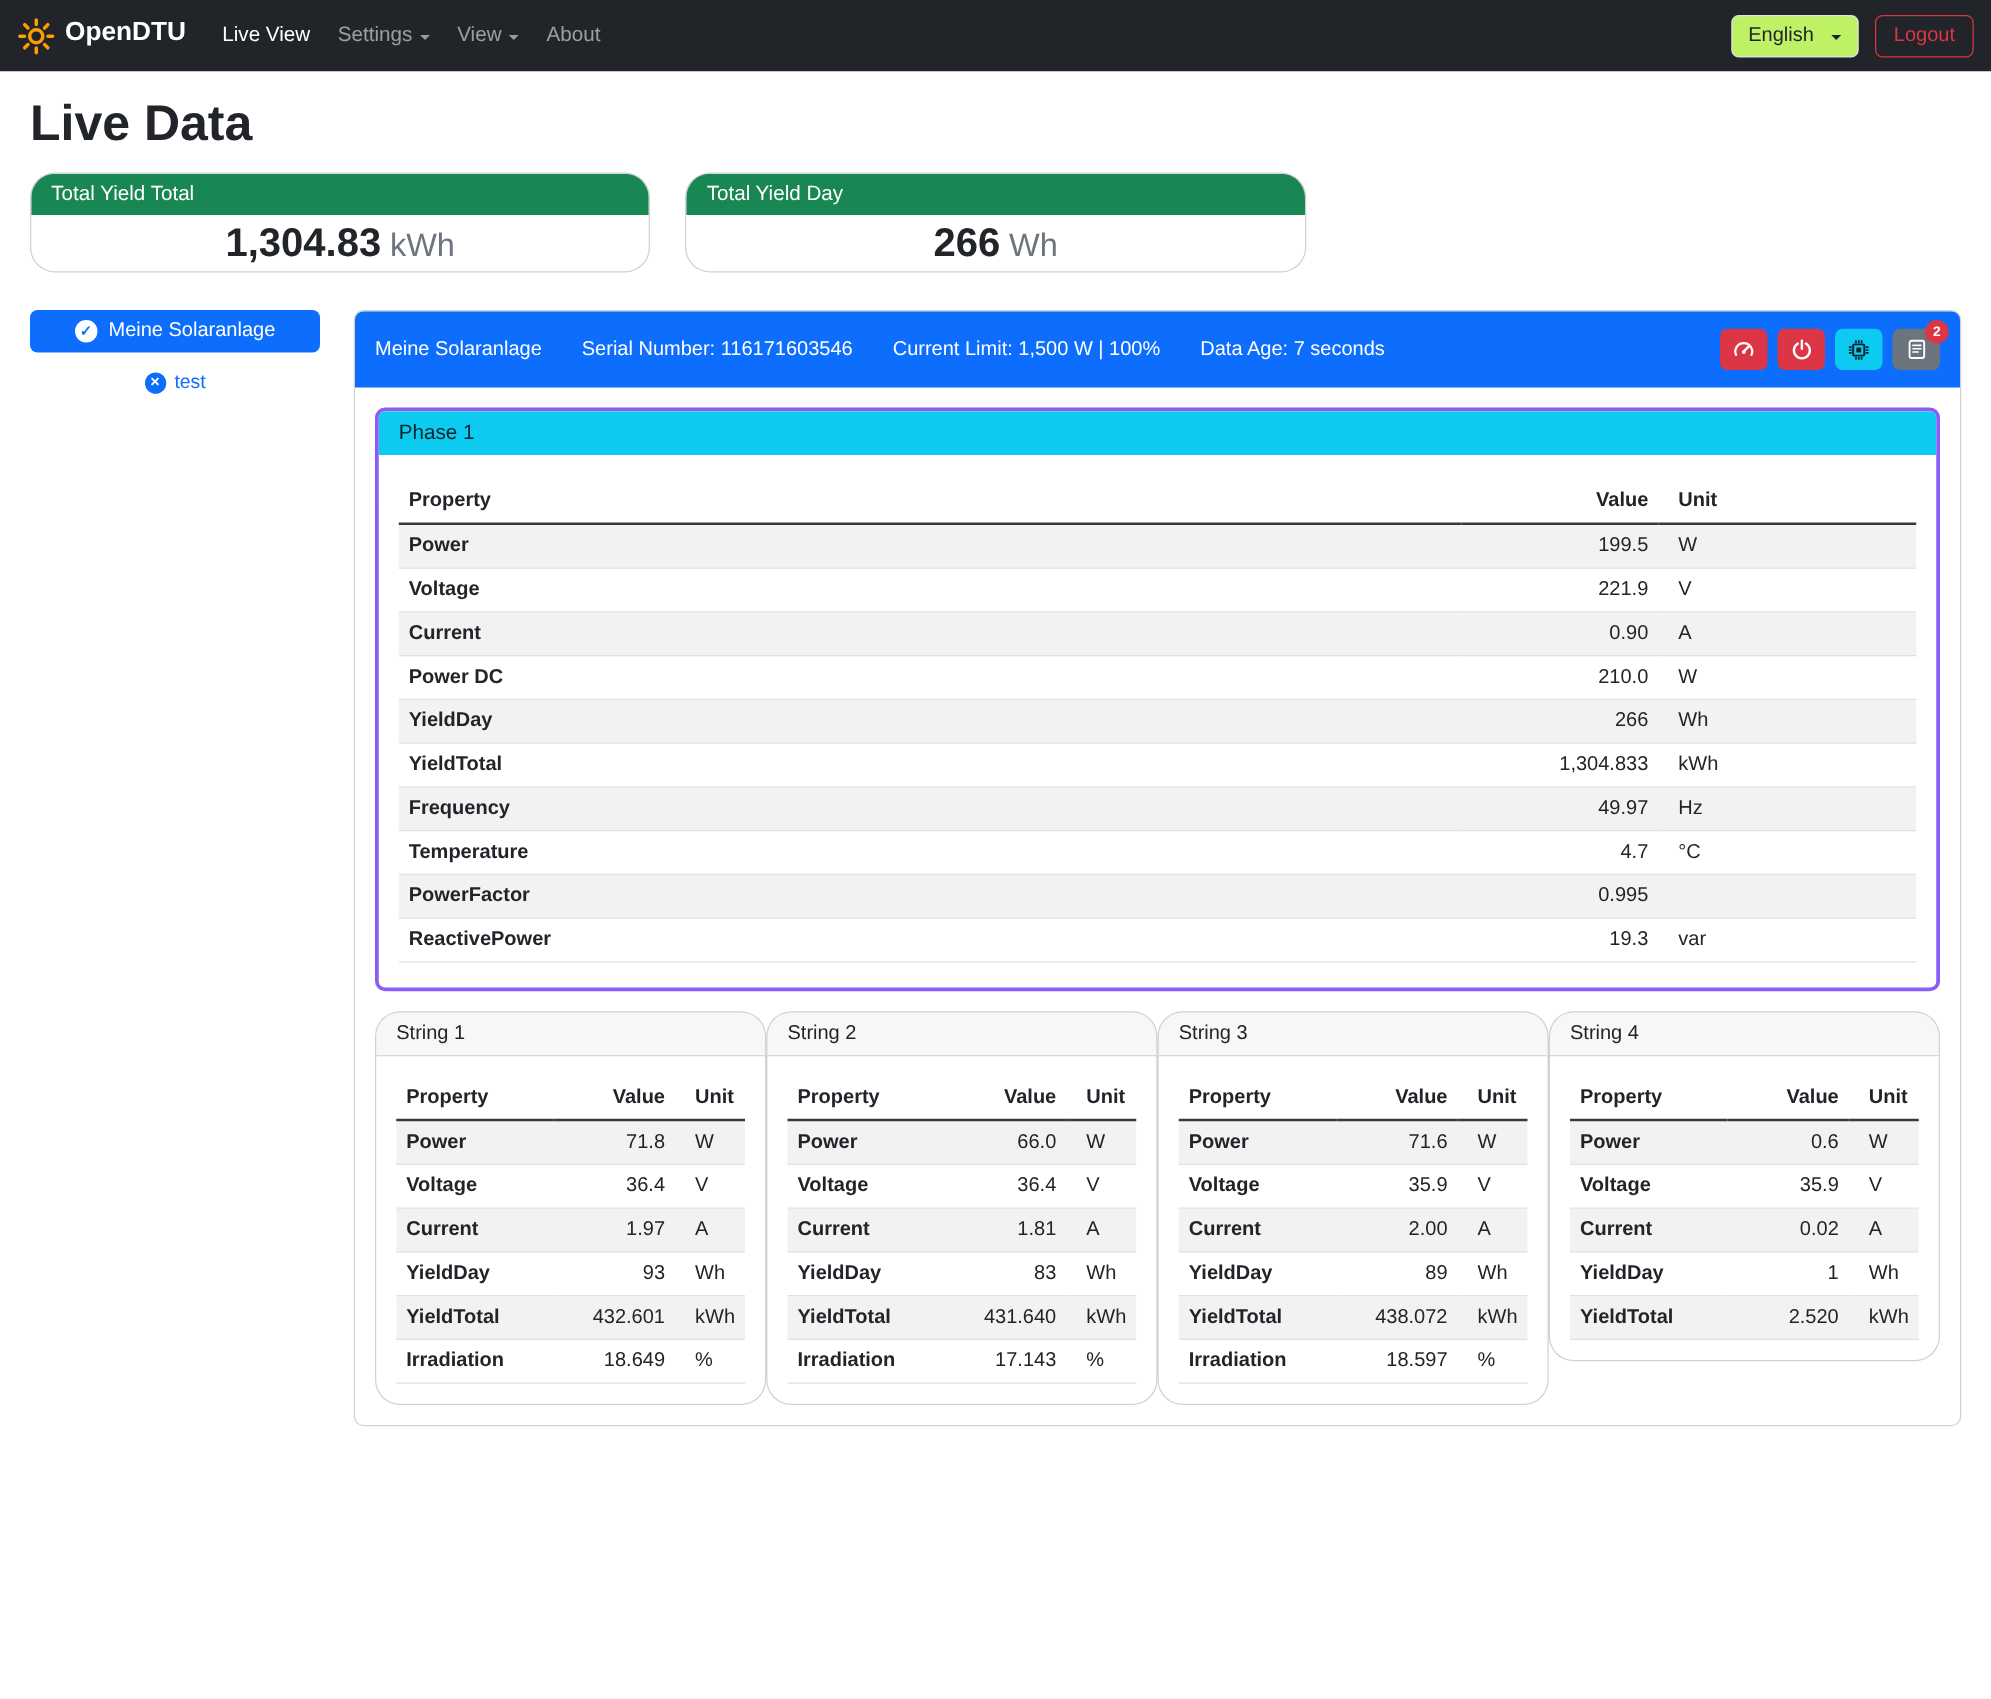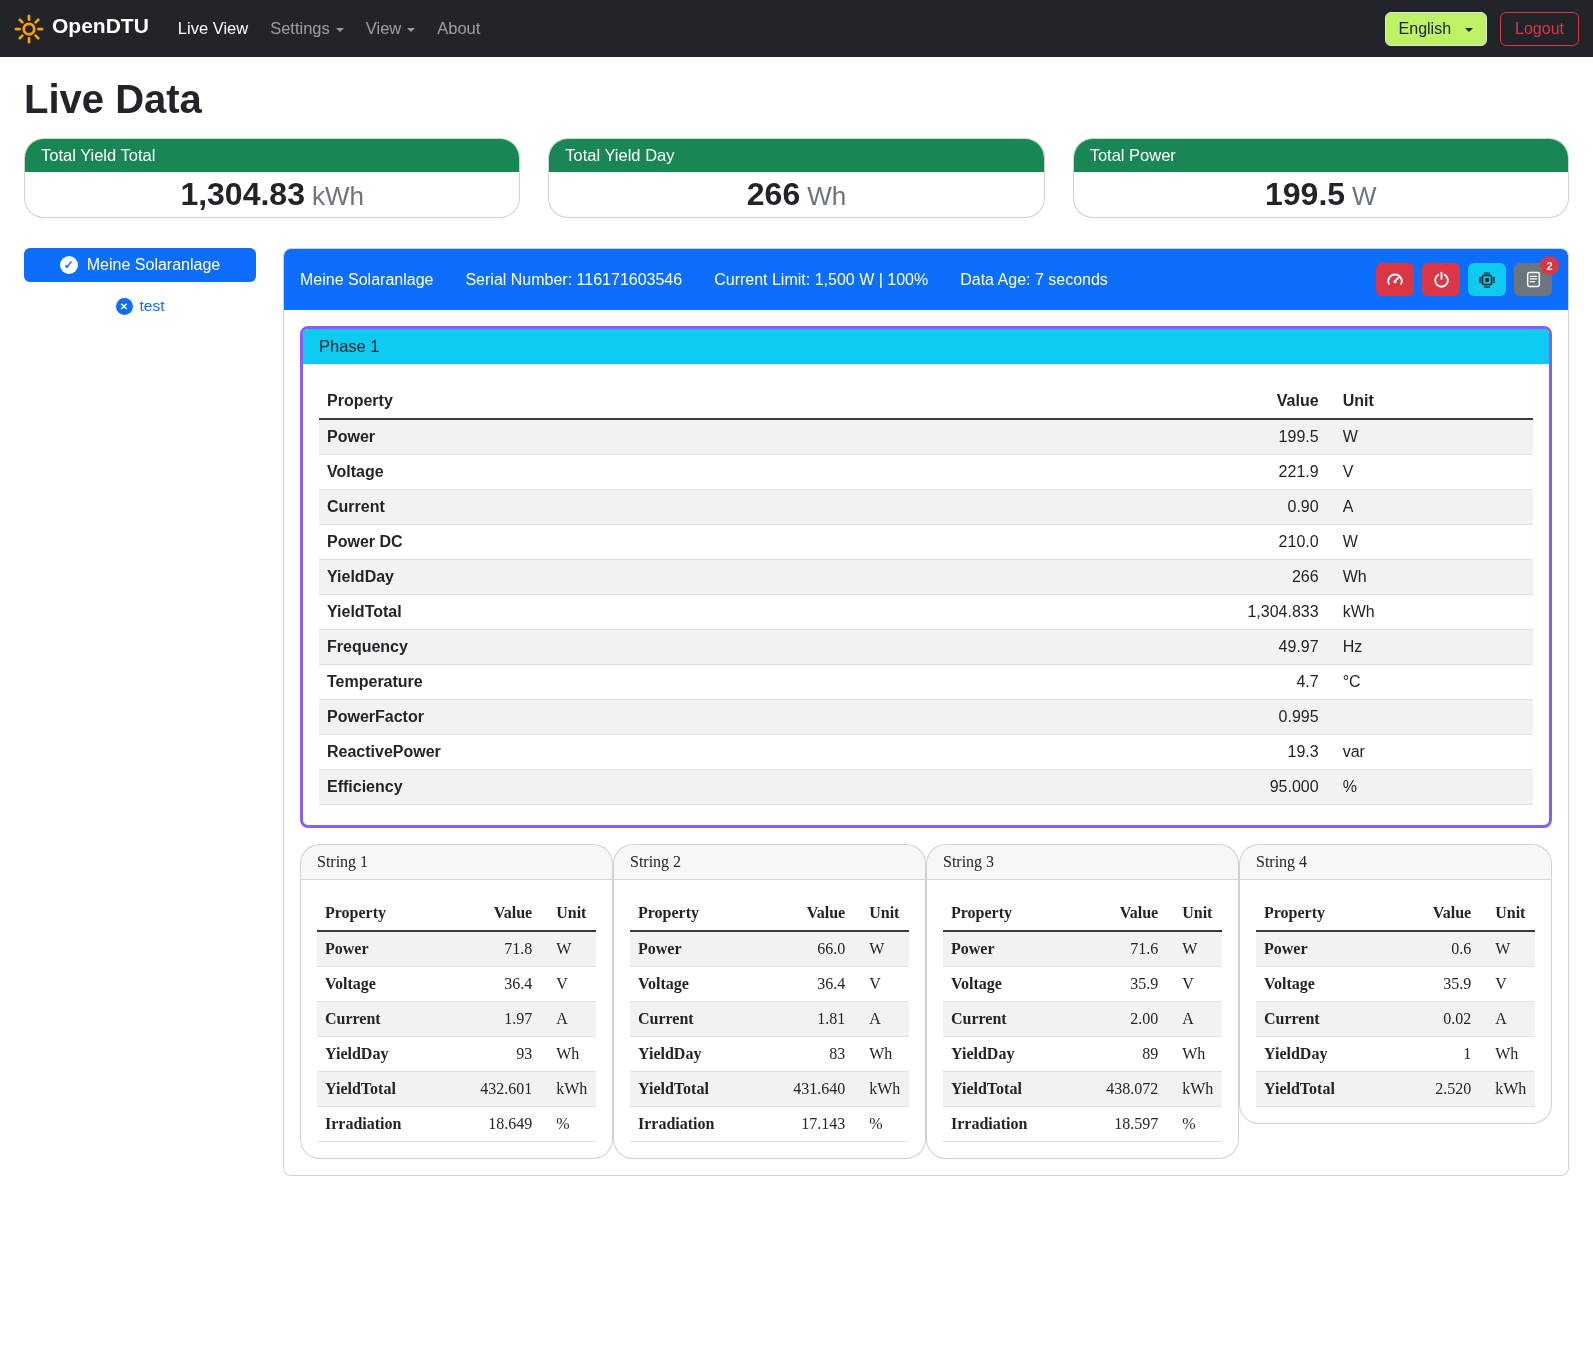--- a/index.html
+++ b/index.html
@@ -201,21 +201,20 @@
   .data-table .col-value { text-align: right; }
   .data-table .col-unit { width: 17%; padding-left: 16px; }
   .phase-body .col-prop { width: 70%; }
 
   
   .string-grid {
     display: grid;
     grid-template-columns: repeat(4, 1fr);
     gap: 0;
     align-items: start;
-    font-family: Liberation Serif, serif;
   }
   .string-header {
     background: rgba(0,0,0,.03);
     border-bottom: 1px solid rgba(0,0,0,.125);
     padding: 8px 16px;
     font-size: 16px;
   }
   .string-body { padding: 16px; }
   .string-body .col-prop { width: 45%; }
   .string-body .col-unit { width: 20%; }
@@ -270,26 +269,20 @@
         </div>
       </div>
 
       <div class="card">
         <div class="card-header-green">Total Yield Day</div>
         <div class="summary-body">
           <span class="summary-value">266</span><span class="summary-unit">Wh</span>
         </div>
       </div>
 
-      <div class="card">
-        <div class="card-header-green">Total Power</div>
-        <div class="summary-body">
-          <span class="summary-value">199.5</span><span class="summary-unit">W</span>
-        </div>
-      </div>
     </div>
 
   <div class="layout">
 
     <div class="sidebar">
       <button class="inverter-select-btn">
         <span class="check-badge">✓</span>
         <span>Meine Solaranlage</span>
       </button>
       <div class="sidebar-test">
@@ -412,25 +405,20 @@
                       <td class="col-value">0.995</td>
                       <td class="col-unit"></td>
                     </tr>
 
                     <tr>
                       <th class="col-prop">ReactivePower</th>
                       <td class="col-value">19.3</td>
                       <td class="col-unit">var</td>
                     </tr>
 
-                    <tr>
-                      <th class="col-prop">Efficiency</th>
-                      <td class="col-value">95.000</td>
-                      <td class="col-unit">%</td>
-                    </tr>
                   </tbody>
               </table>
             </div>
           </div>
 
           <div class="string-grid">
 
             <div class="card string-card">
               <div class="string-header">String 1</div>
               <div class="string-body">

